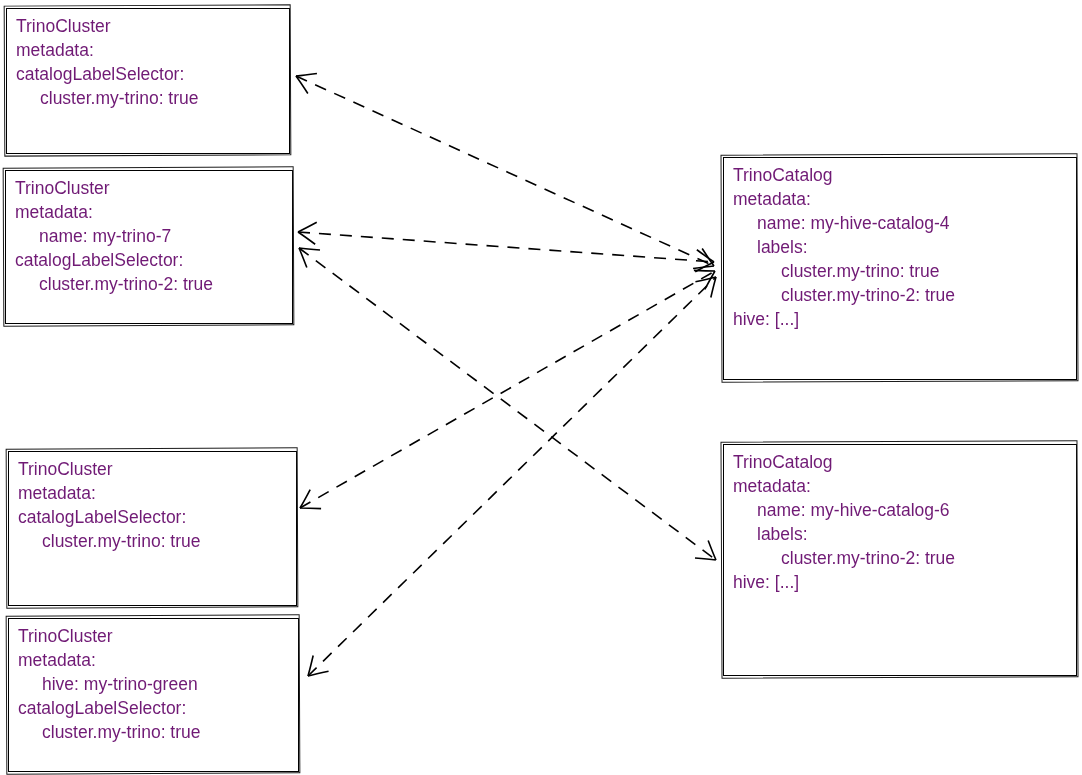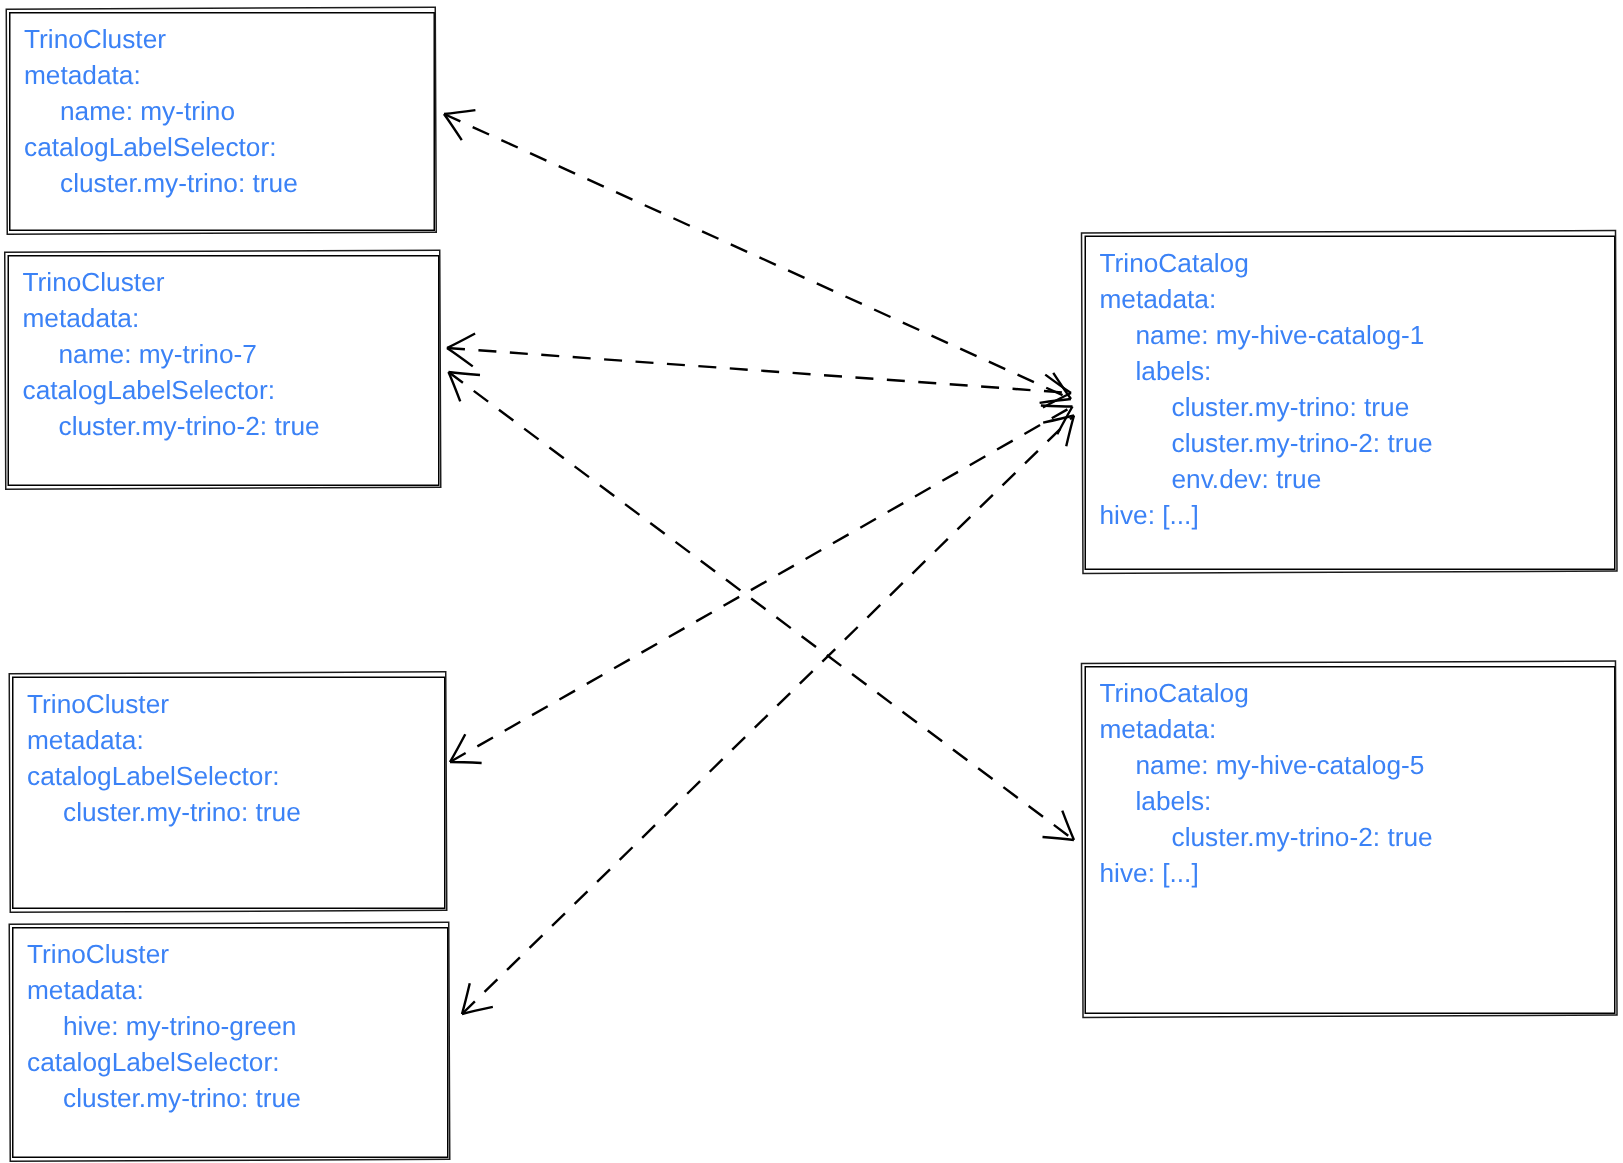--- a/index.html
+++ b/index.html
@@ -2,21 +2,21 @@
 <html><head>
 <meta charset="utf-8">
 <style>
   html, body { margin: 0; padding: 0; background: #ffffff; }
   .canvas {
     position: relative;
     width: 1082px;
     height: 775px;
     background: #ffffff;
     font-family: "Liberation Sans", "DejaVu Sans", sans-serif;
-    color: #3b82f6;
+    color: #701a75;
     overflow: hidden;
   }
   .node {
     position: absolute;
     box-sizing: border-box;
     border: 1.6px solid #000000;
     background: #ffffff;
     padding: 5px 9px;
     font-size: 17.5px;
     line-height: 24px;
@@ -61,21 +61,20 @@
     <path class="edge" d="M296,76 L714,266" marker-start="url(#ah)" marker-end="url(#ah)"></path>
     <path class="edge" d="M298,232 L714,262" marker-start="url(#ah)" marker-end="url(#ah)"></path>
     <path class="edge" d="M300,508 L715,271" marker-start="url(#ah)" marker-end="url(#ah)"></path>
     <path class="edge" d="M308,676 L716,277" marker-start="url(#ah)" marker-end="url(#ah)"></path>
     <path class="edge" d="M299,248 L716,560" marker-start="url(#ah)" marker-end="url(#ah)"></path>
   </svg>
 
   <div class="node" style="left:6px; top:8px; width:284px; height:146px;">
     <div class="ln">TrinoCluster</div>
     <div class="ln">metadata:</div>
-    <div class="in1">name: my-trino</div>
     <div class="ln">catalogLabelSelector:</div>
     <div class="in1">cluster.my-trino: true</div>
   </div>
 
   <div class="node" style="left:5px; top:170px; width:288px; height:154px;">
     <div class="ln">TrinoCluster</div>
     <div class="ln">metadata:</div>
     <div class="in1">name: my-trino-7</div>
     <div class="ln">catalogLabelSelector:</div>
     <div class="in1">cluster.my-trino-2: true</div>
@@ -92,30 +91,29 @@
     <div class="ln">TrinoCluster</div>
     <div class="ln">metadata:</div>
     <div class="in1">hive: my-trino-green</div>
     <div class="ln">catalogLabelSelector:</div>
     <div class="in1">cluster.my-trino: true</div>
   </div>
 
   <div class="node" style="left:723px; top:157px; width:354px; height:223px;">
     <div class="ln">TrinoCatalog</div>
     <div class="ln">metadata:</div>
-    <div class="in1">name: my-hive-catalog-1</div>
+    <div class="in1">name: my-hive-catalog-4</div>
     <div class="in1">labels:</div>
     <div class="in2">cluster.my-trino: true</div>
     <div class="in2">cluster.my-trino-2: true</div>
-    <div class="in2">env.dev: true</div>
     <div class="ln">hive: [...]</div>
   </div>
 
   <div class="node" style="left:723px; top:444px; width:354px; height:232px;">
     <div class="ln">TrinoCatalog</div>
     <div class="ln">metadata:</div>
-    <div class="in1">name: my-hive-catalog-5</div>
+    <div class="in1">name: my-hive-catalog-6</div>
     <div class="in1">labels:</div>
     <div class="in2">cluster.my-trino-2: true</div>
     <div class="ln">hive: [...]</div>
   </div>
 
 </div>
 
 </body></html>

